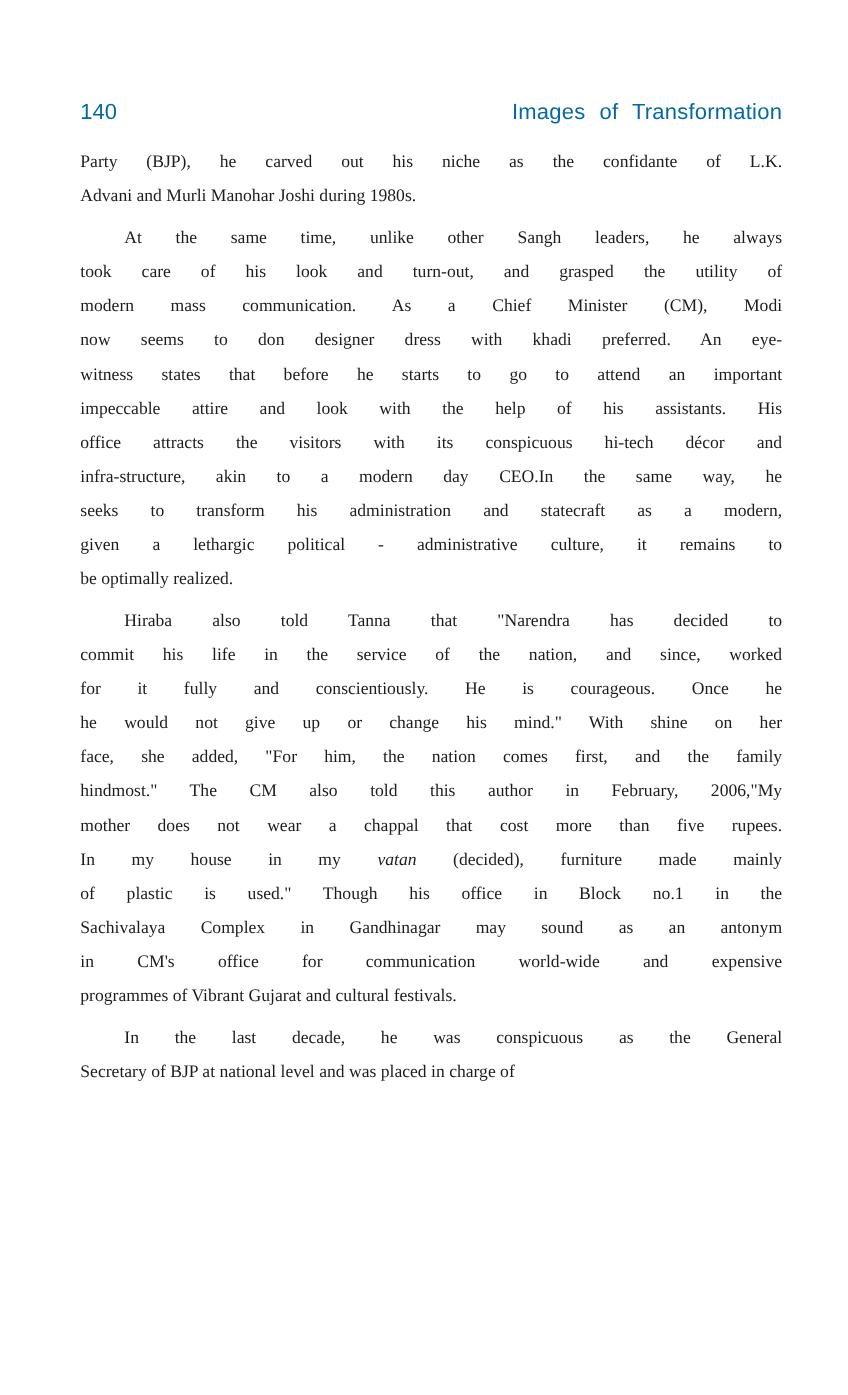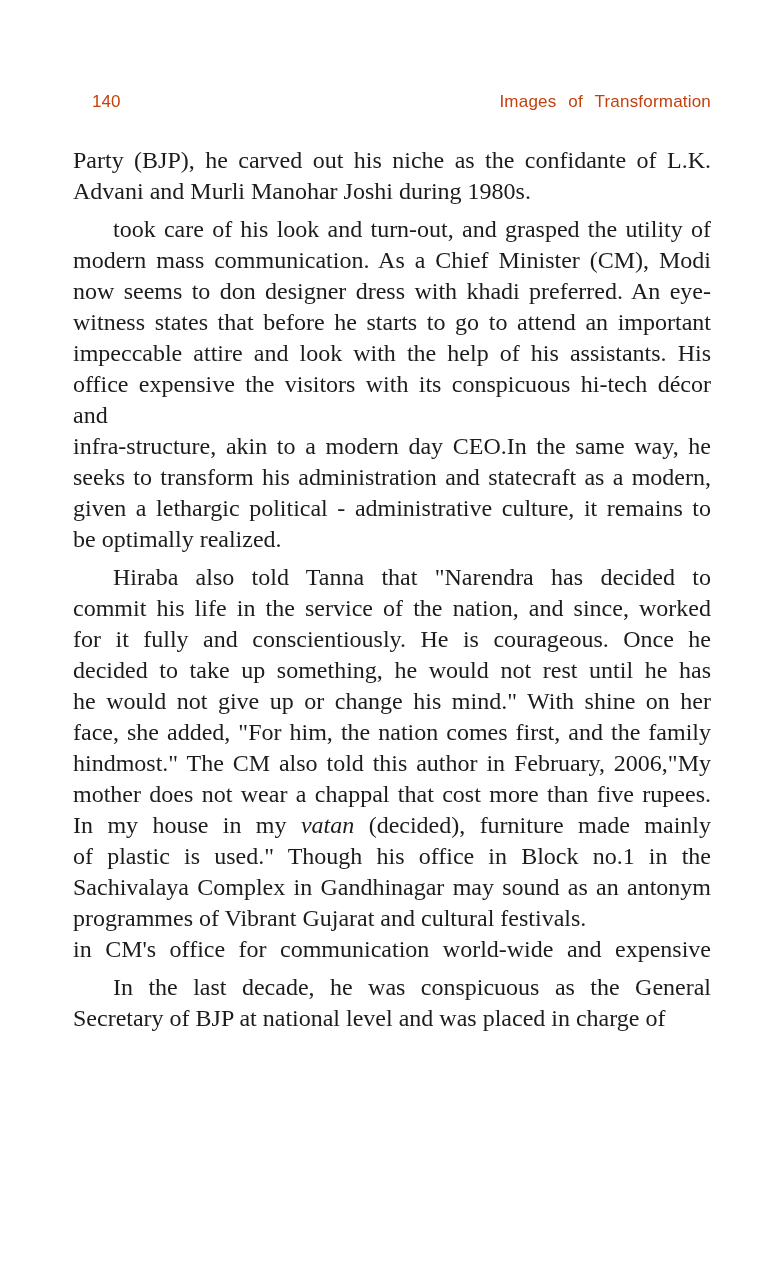--- a/index.html
+++ b/index.html
@@ -21,32 +21,31 @@
     left: 73px;
     top: 0;
     width: 638px;
   }
   .header {
     margin-top: 92px;
     display: flex;
     justify-content: space-between;
     align-items: baseline;
     font-family: "Liberation Sans", sans-serif;
-    font-size: 17px;
+    font-size: 20px;
     line-height: 20px;
-    color: #c2410c;
-    margin-left: 19px;
+    color: #0369a1;
   }
   .running-title {
     word-spacing: 7px;
     letter-spacing: 0.2px;
   }
   .body-text {
-    margin-top: 33px;
-    font-size: 24px;
+    margin-top: 20px;
+    font-size: 16px;
     line-height: 31px;
   }
   .para {
     margin: 0 0 7px 0;
   }
   .para:last-child {
     margin-bottom: 0;
   }
   .line {
     text-align: justify;
@@ -70,45 +69,45 @@
     <div class="header">
       <span>140</span>
       <span class="running-title">Images of Transformation</span>
     </div>
     <div class="body-text" id="body-text">
         <div class="para">
           <div class="line"><span>Party (BJP), he carved out his niche as the confidante of L.K.</span></div>
           <div class="line last"><span>Advani and Murli Manohar Joshi during 1980s.</span></div>
         </div>
         <div class="para indent">
+          <div class="line"><span>At the same time, unlike other Sangh leaders, he always</span></div>
           <div class="line"><span>took care of his look and turn-out, and grasped the utility of</span></div>
           <div class="line"><span>modern mass communication. As a Chief Minister (CM), Modi</span></div>
           <div class="line"><span>now seems to don designer dress with khadi preferred. An eye-</span></div>
           <div class="line"><span>witness states that before he starts to go to attend an important</span></div>
           <div class="line"><span>impeccable attire and look with the help of his assistants. His</span></div>
-          <div class="line"><span>office expensive the visitors with its conspicuous hi-tech décor and</span></div>
+          <div class="line"><span>office attracts the visitors with its conspicuous hi-tech décor and</span></div>
           <div class="line"><span>infra-structure, akin to a modern day CEO.In the same way, he</span></div>
           <div class="line"><span>seeks to transform his administration and statecraft as a modern,</span></div>
           <div class="line"><span>given a lethargic political - administrative culture, it remains to</span></div>
           <div class="line last"><span>be optimally realized.</span></div>
         </div>
         <div class="para indent">
           <div class="line"><span>Hiraba also told Tanna that "Narendra has decided to</span></div>
           <div class="line"><span>commit his life in the service of the nation, and since, worked</span></div>
           <div class="line"><span>for it fully and conscientiously. He is courageous. Once he</span></div>
-          <div class="line"><span>decided to take up something, he would not rest until he has</span></div>
           <div class="line"><span>he would not give up or change his mind." With shine on her</span></div>
           <div class="line"><span>face, she added, "For him, the nation comes first, and the family</span></div>
           <div class="line"><span>hindmost." The CM also told this author in February, 2006,"My</span></div>
           <div class="line"><span>mother does not wear a chappal that cost more than five rupees.</span></div>
           <div class="line"><span>In my house in my </span><em>vatan</em><span> (decided), furniture made mainly</span></div>
           <div class="line"><span>of plastic is used." Though his office in Block no.1 in the</span></div>
           <div class="line"><span>Sachivalaya Complex in Gandhinagar may sound as an antonym</span></div>
+          <div class="line"><span>in CM's office for communication world-wide and expensive</span></div>
           <div class="line last"><span>programmes of Vibrant Gujarat and cultural festivals.</span></div>
-          <div class="line"><span>in CM's office for communication world-wide and expensive</span></div>
         </div>
         <div class="para indent">
           <div class="line"><span>In the last decade, he was conspicuous as the General</span></div>
           <div class="line last"><span>Secretary of BJP at national level and was placed in charge of</span></div>
         </div>
       </div>
   </div>
 </div>
 
 </body></html>

